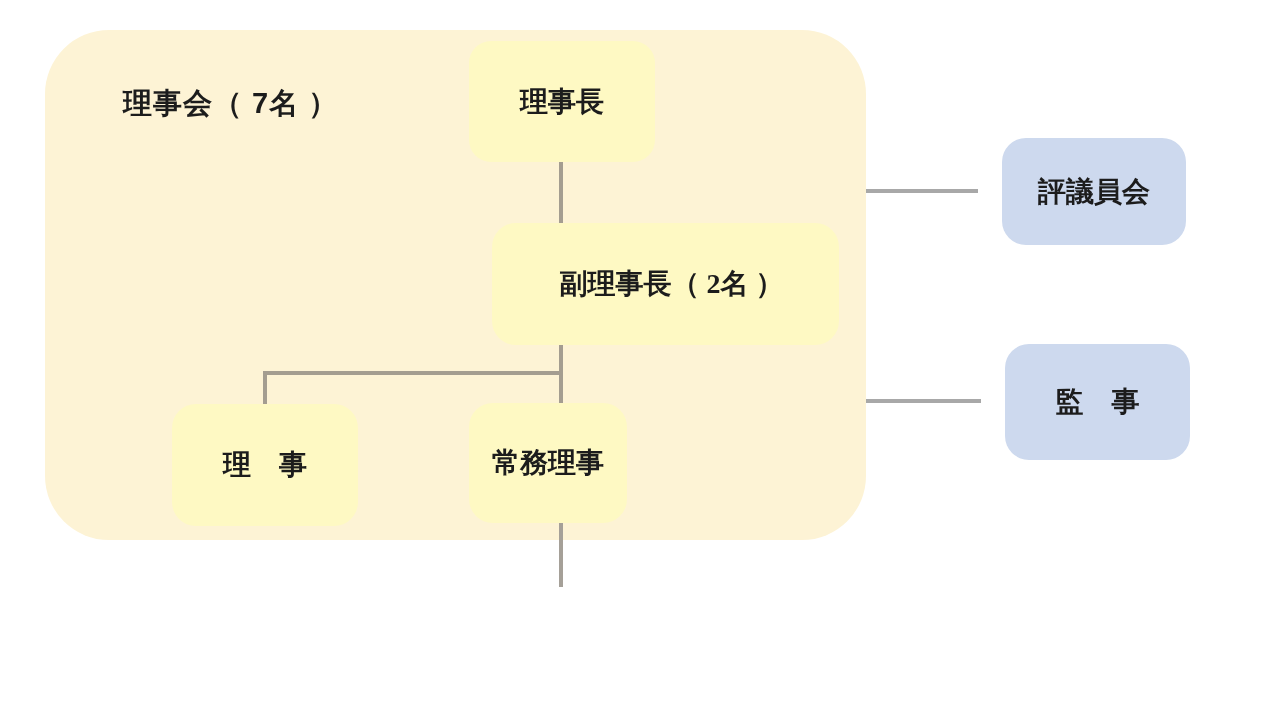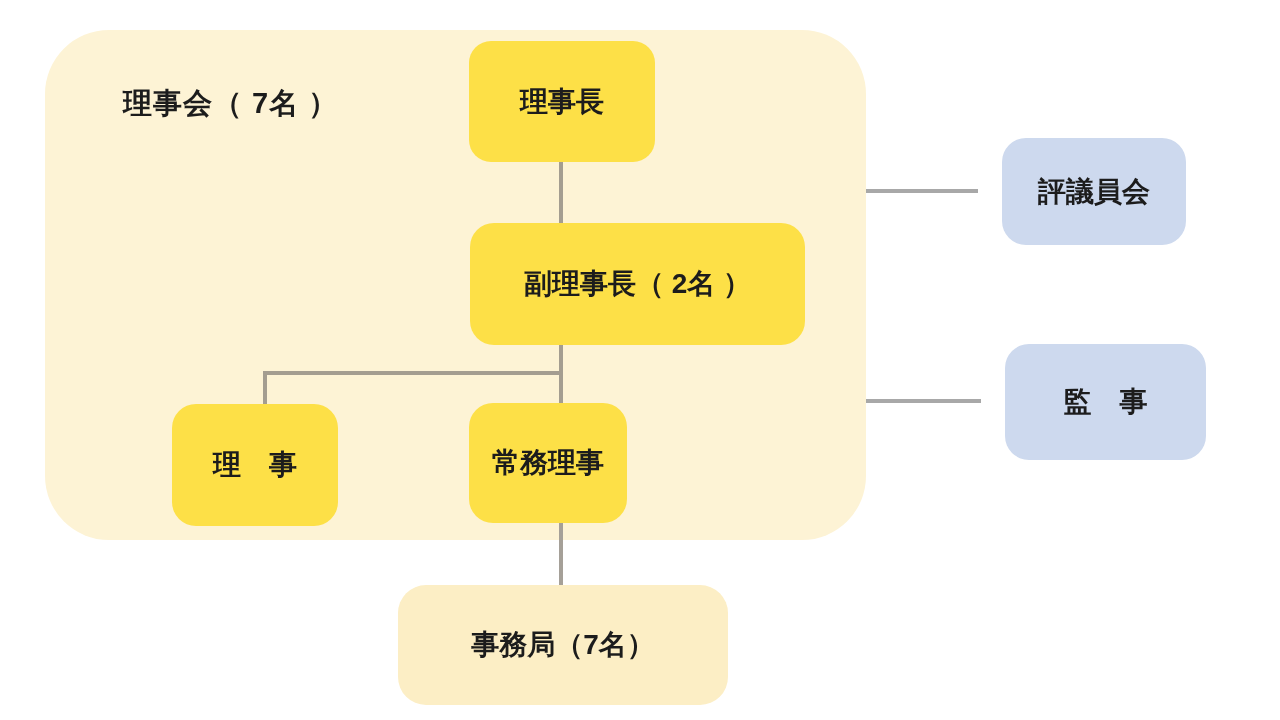--- a/index.html
+++ b/index.html
@@ -47,30 +47,30 @@
     position: absolute;
     display: flex;
     align-items: center;
     justify-content: center;
     font-size: 28px;
     font-weight: 700;
     color: #1c1c1c;
     white-space: nowrap;
     text-align: center;
   }
-  .node.green { background: #fde047; }
+  .node.green { background: #fef9c3; font-family: Liberation Serif, serif; }
   .node.blue  { background: #cdd9ee; margin-left: 24px; }
   .node.cream { background: #fceec5; }
   .node-chairman    { left: 469px; top: 41px;  width: 186px; height: 121px; border-radius: 22px; }
-  .node-vice        { left: 470px; top: 223px; width: 335px; height: 122px; border-radius: 24px; }
-  .node-director    { left: 172px; top: 404px; width: 166px; height: 122px; border-radius: 24px; }
+  .node-vice        { left: 492px; top: 223px; width: 335px; height: 122px; border-radius: 24px; padding-left: 12px; }
+  .node-director    { left: 172px; top: 404px; width: 186px; height: 122px; border-radius: 24px; }
   .node-managing    { left: 469px; top: 403px; width: 158px; height: 120px; border-radius: 24px; }
   .node-secretariat { left: 398px; top: 585px; width: 330px; height: 120px; border-radius: 28px; }
   .node-councilors  { left: 978px; top: 138px; width: 184px; height: 107px; border-radius: 24px; }
-  .node-auditors    { left: 981px; top: 344px; width: 201px; height: 116px; border-radius: 24px; }
+  .node-auditors    { left: 981px; top: 344px; width: 185px; height: 116px; border-radius: 24px; }
 </style>
 </head>
 <body>
 
 <div class="canvas">
 
   <div class="board-group"></div>
   <div class="group-title">理事会（ 7名 ）</div>
 
   <div class="connector c-chairman-vice"></div>
@@ -82,19 +82,18 @@
   <div class="connector outer c-board-auditors"></div>
 
   <div class="node green node-chairman">理事長</div>
 
   <div class="node green node-vice">副理事長（ 2名 ）</div>
 
   <div class="node green node-director">理　事</div>
 
   <div class="node green node-managing">常務理事</div>
 
-  <div class="node cream node-secretariat">事務局（7名）</div>
 
   <div class="node blue node-councilors">評議員会</div>
 
   <div class="node blue node-auditors">監　事</div>
 
 </div>
 
 </body></html>

